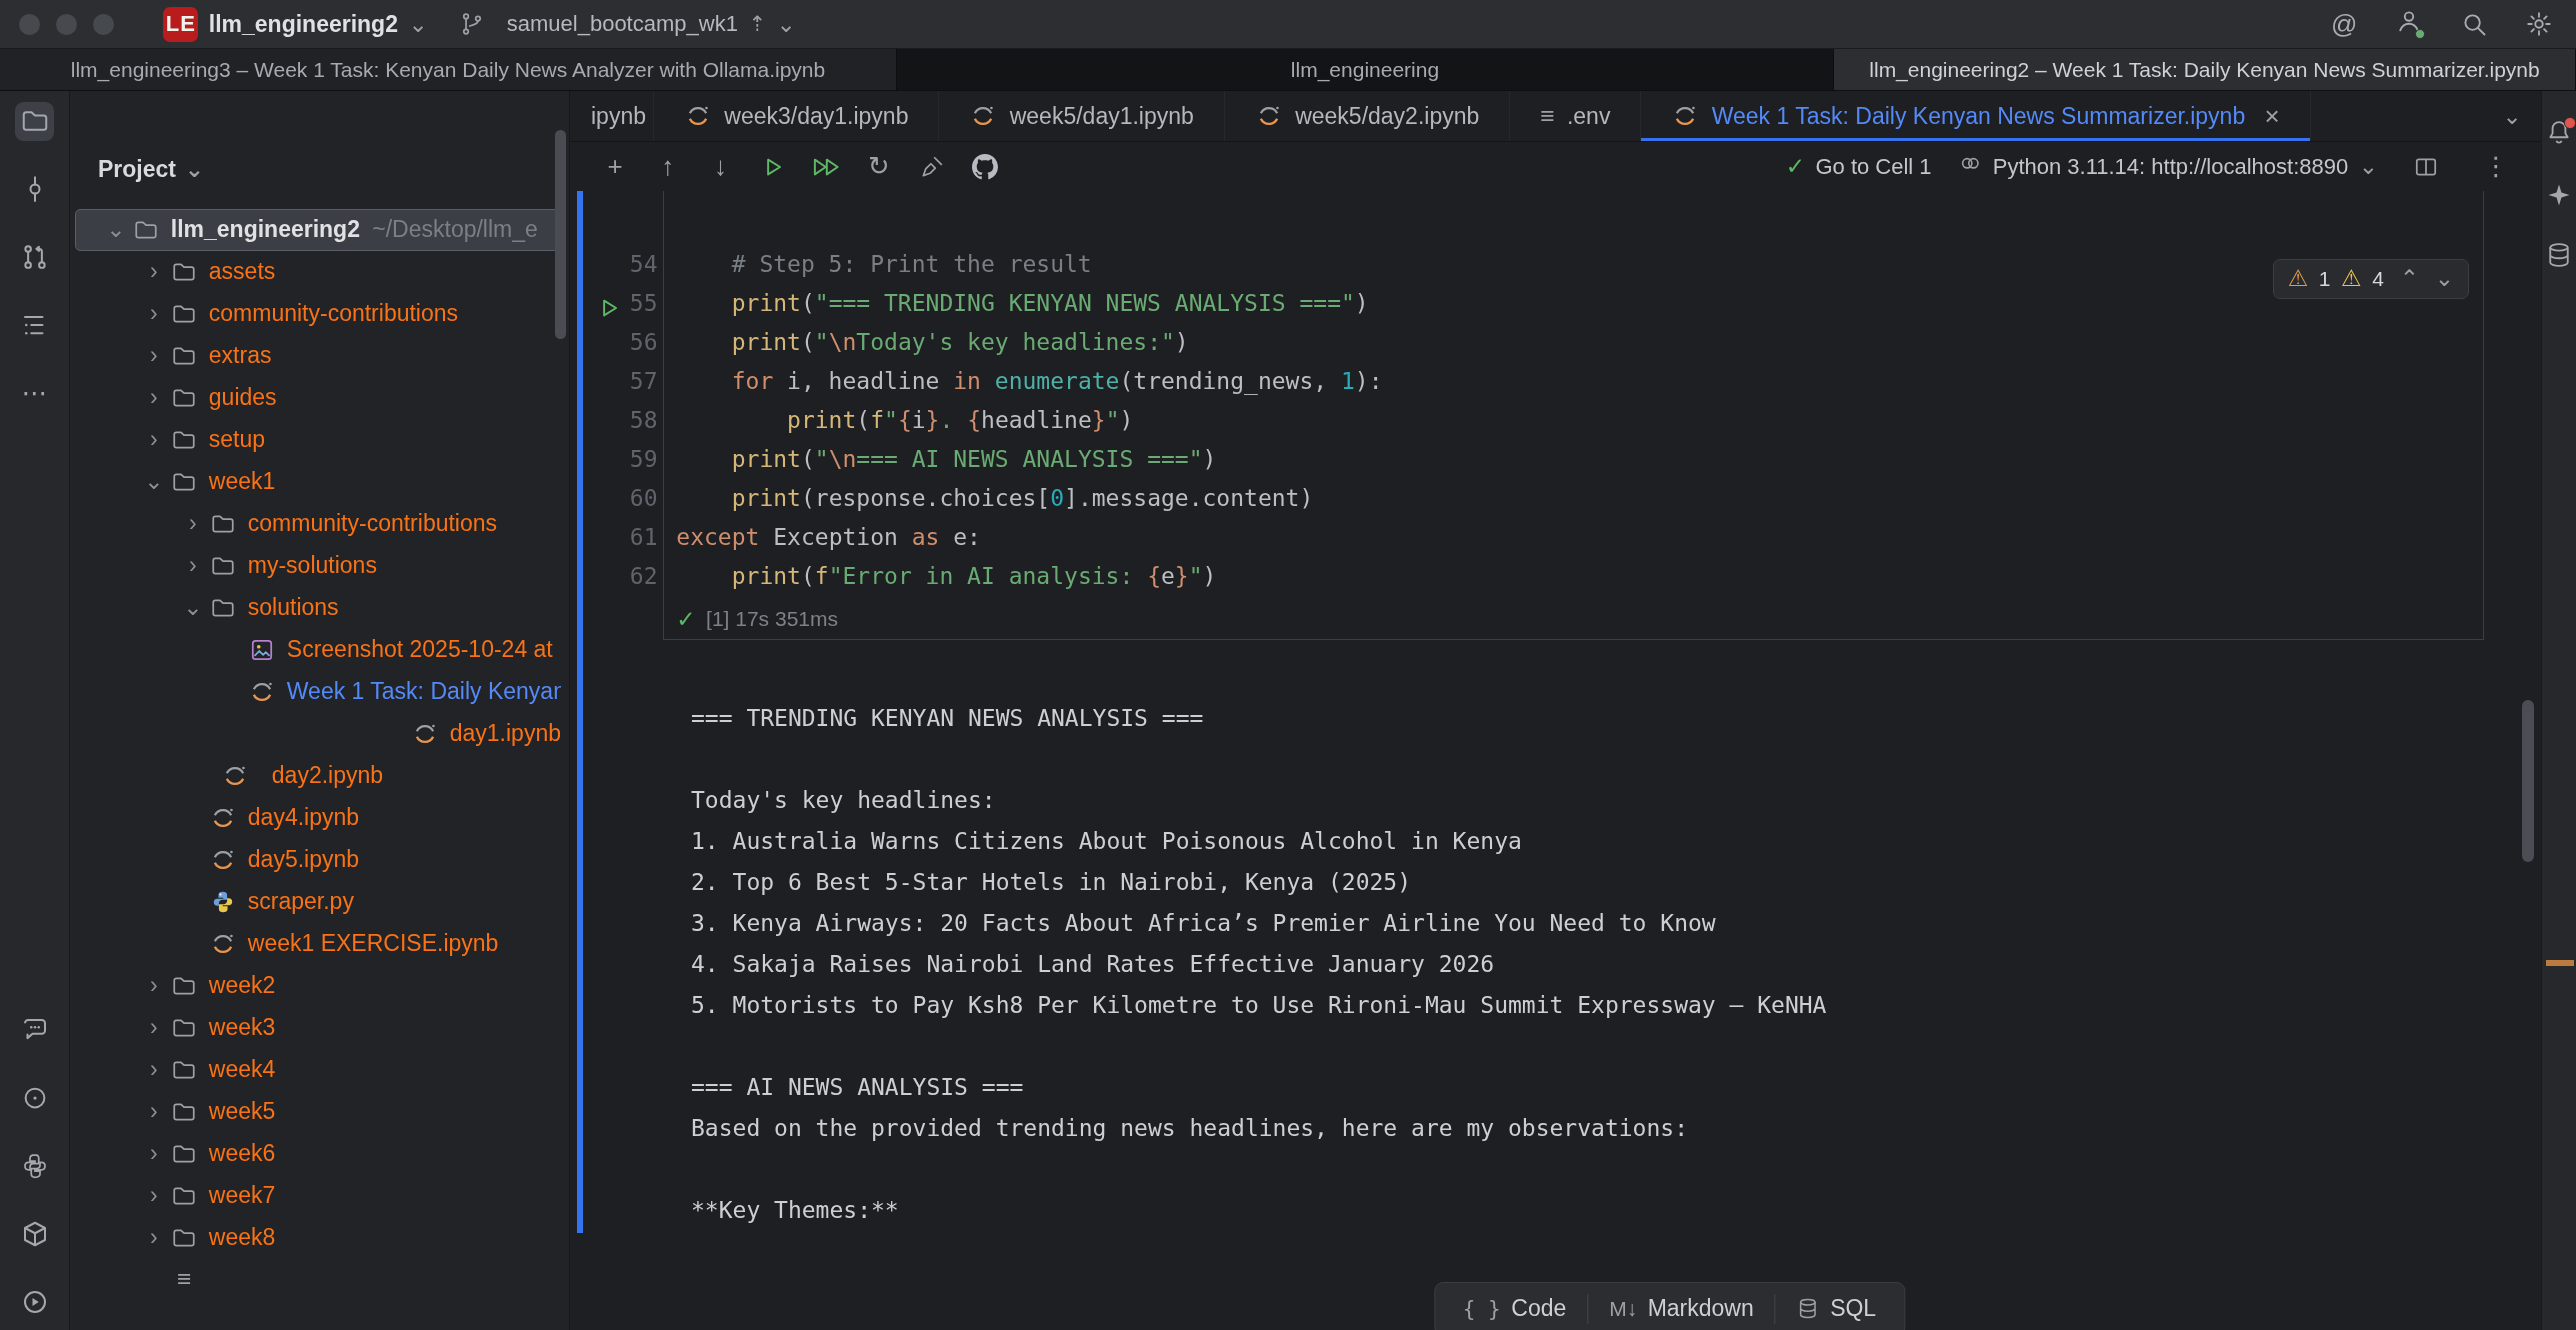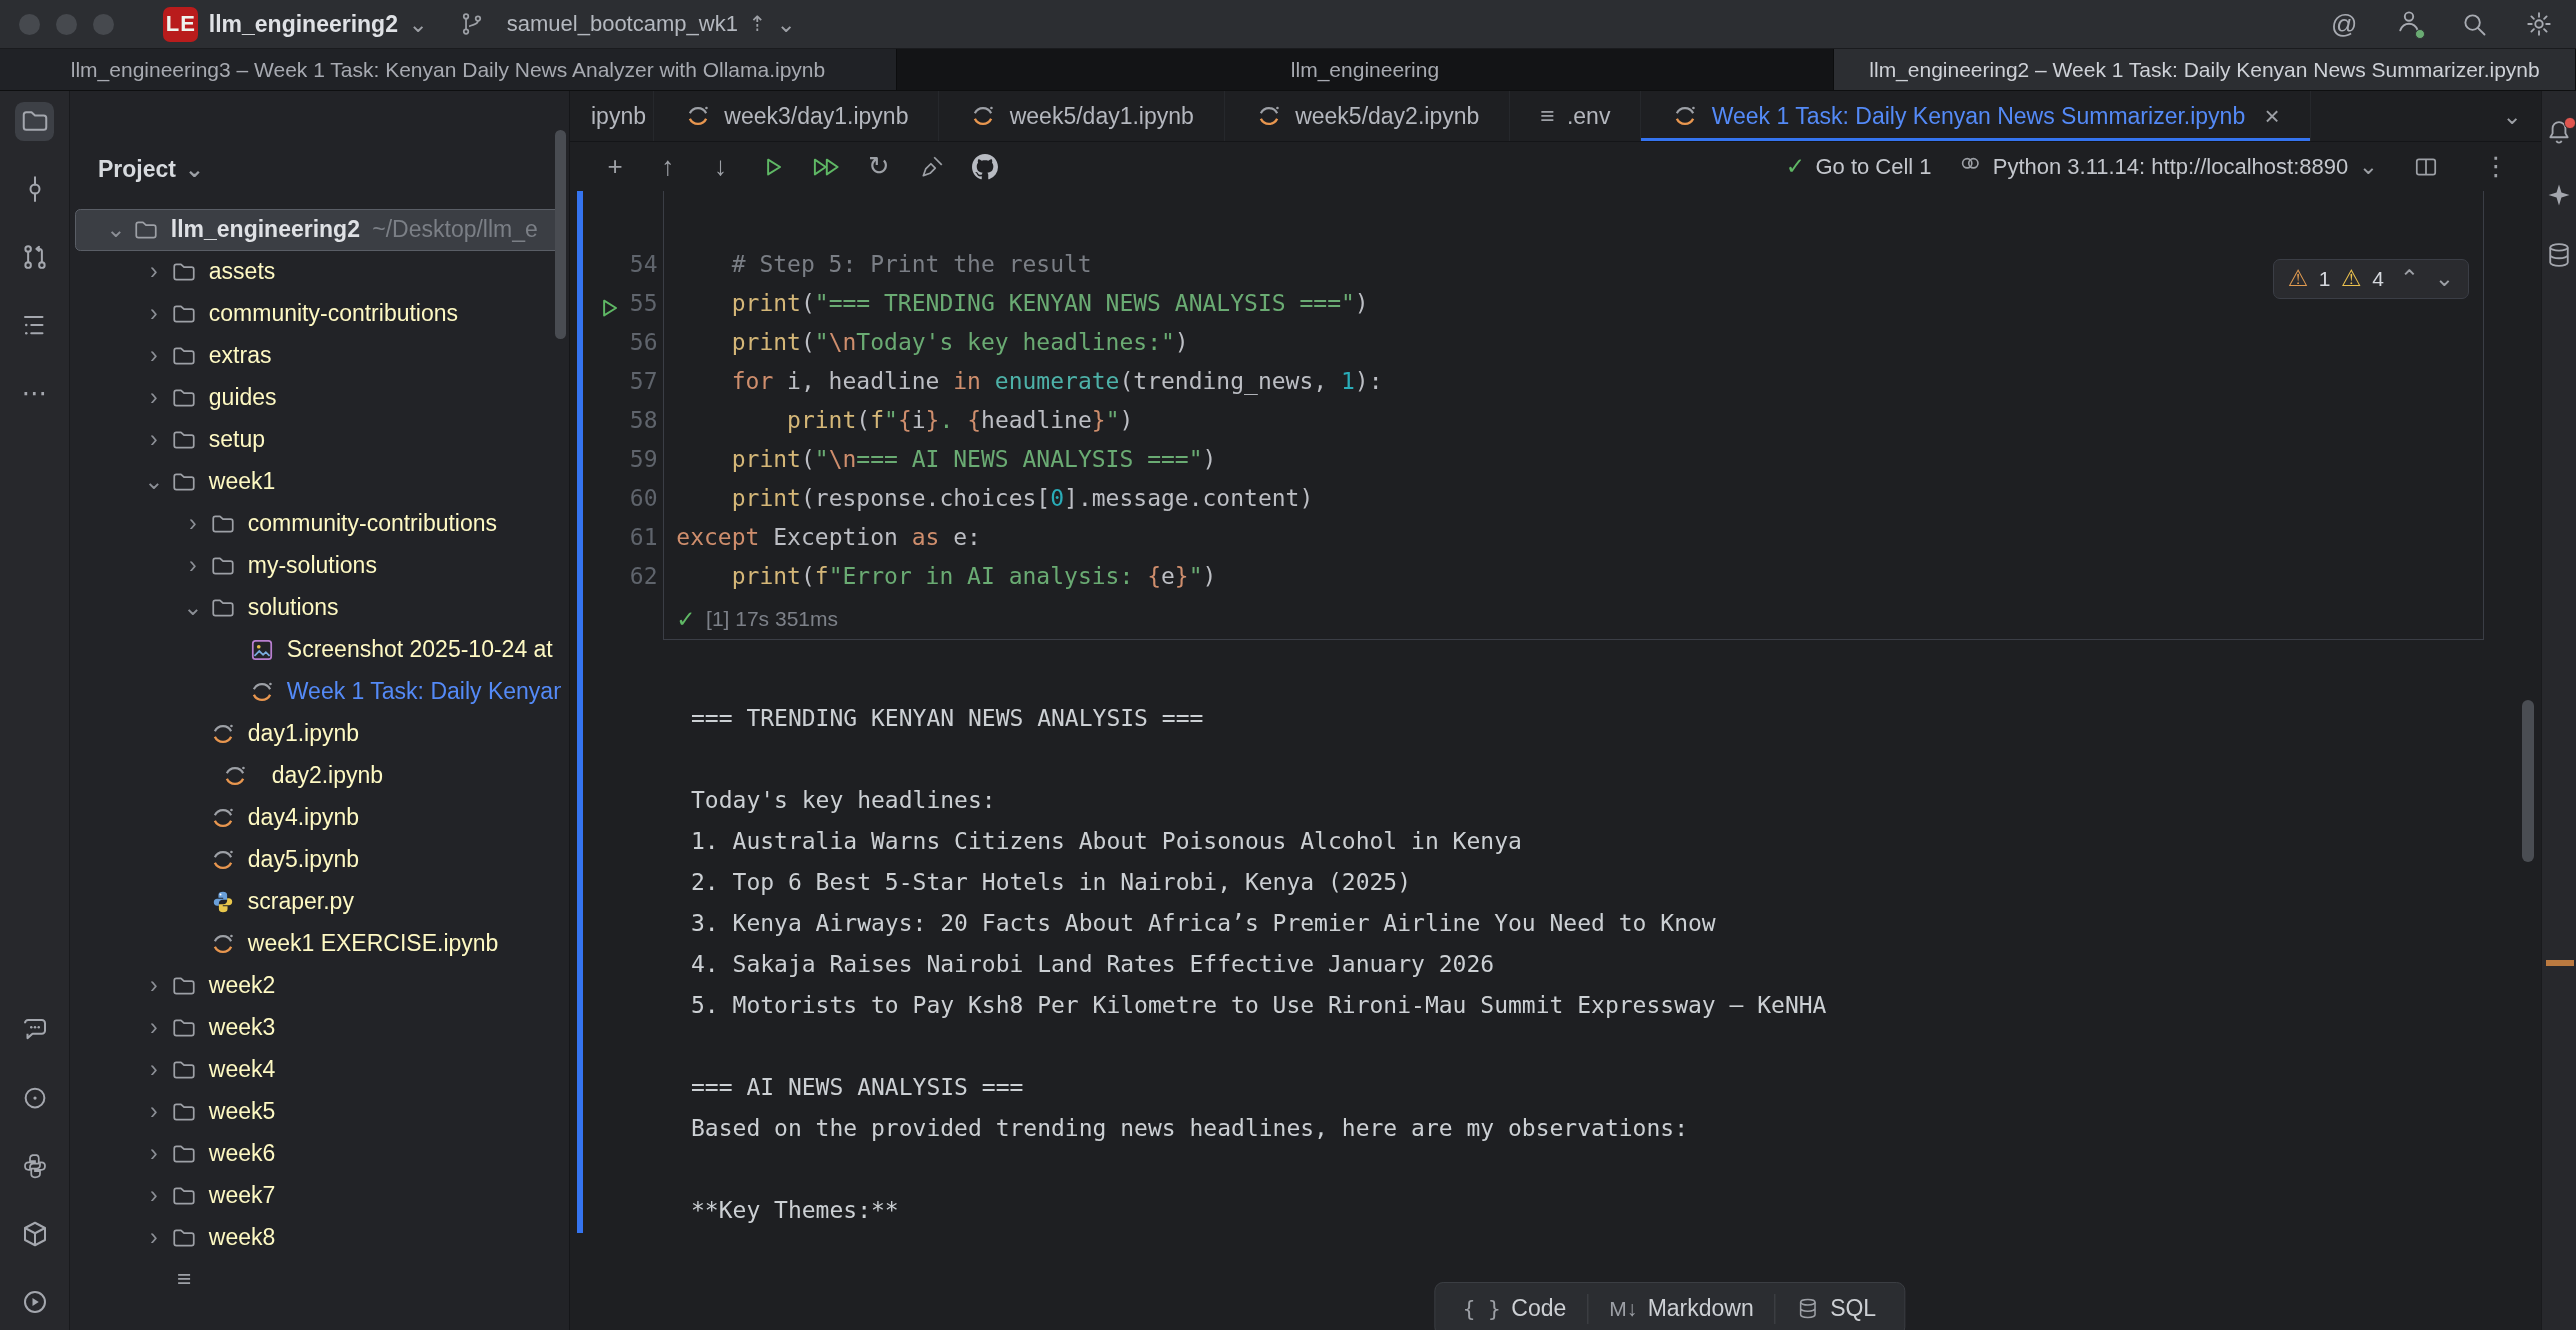--- a/index.html
+++ b/index.html
@@ -48,21 +48,21 @@
   .project{width:500px;background:#222327;border-right:0.9px solid #151619;padding-top:56px;position:relative;overflow:hidden}
   .project-header{height:44px;display:flex;align-items:center;gap:8.8px;padding-left:28px;color:#d7dade;font-weight:600}
   .tree{padding-top:17.5px}
   .tree-row{height:42px;display:flex;align-items:center;margin:0 7px 0 5.3px;border:0.9px solid transparent;
             border-radius:5.3px;overflow:hidden;white-space:nowrap;cursor:default}
   .tree-row.selected{background:#3b3e44;border-color:#5a5e66}
   .tchev{width:33px;text-align:center;color:#8c8f96;font-size:23px;flex:none}
   .ticon{width:28px;height:28px;margin-right:10.5px;display:flex;align-items:center;justify-content:center;flex:none;color:#9da0a6}
   .ticon svg{width:26px;height:26px}
   .glyph-ic{font-size:24.6px;color:#9da0a6;line-height:1}
-  .tlabel{color:#fef9c3}
+  .tlabel{color:#f97316}
   .tree-row.bold .tlabel{color:#dfe1e5;font-weight:600}
   .tree-row.accent .tlabel{color:#548af7}
   .tsuffix{color:#7b7f86;margin-left:12.3px}
   .proj-scroll{position:absolute;right:3.5px;top:39px;width:10.5px;height:209px;background:#494c52;border-radius:5.3px}
 
   
   .editor{flex:1;display:flex;flex-direction:column;min-width:0;background:#1e1f22}
   .tabstrip{height:51px;display:flex;align-items:stretch;border-bottom:0.9px solid #141518;overflow:hidden}
   .etab{display:flex;align-items:center;gap:12.3px;padding:0 30px;color:#b4b7be;border-right:0.9px solid #26282c;
         white-space:nowrap;position:relative;flex:none}
@@ -360,21 +360,21 @@
             <span class="tchev"></span>
             <span class="ticon">
               <svg viewBox="0 0 24 24" fill="none">
                 <path d="M19.5 9.5a8.3 8.3 0 0 0-15 0" stroke="#9da0a6" stroke-width="2"></path>
                 <path d="M4.5 14.5a8.3 8.3 0 0 0 15 0" stroke="#e8964f" stroke-width="2.2"></path>
                 <circle cx="19.8" cy="4.6" r="1.2" fill="#9da0a6"></circle>
               </svg>
             </span>
             <span class="tlabel">Week 1 Task: Daily Kenyan News Summarizer.ipynb</span>
           </div>
-          <div class="tree-row" style="padding-left: 100px;">
+          <div class="tree-row" style="padding-left: 100px; justify-content: flex-end;">
             <span class="tchev"></span>
             <span class="ticon">
               <svg viewBox="0 0 24 24" fill="none">
                 <path d="M19.5 9.5a8.3 8.3 0 0 0-15 0" stroke="#9da0a6" stroke-width="2"></path>
                 <path d="M4.5 14.5a8.3 8.3 0 0 0 15 0" stroke="#e8964f" stroke-width="2.2"></path>
                 <circle cx="19.8" cy="4.6" r="1.2" fill="#9da0a6"></circle>
               </svg>
             </span>
             <span class="tlabel">day1.ipynb</span>
           </div>

